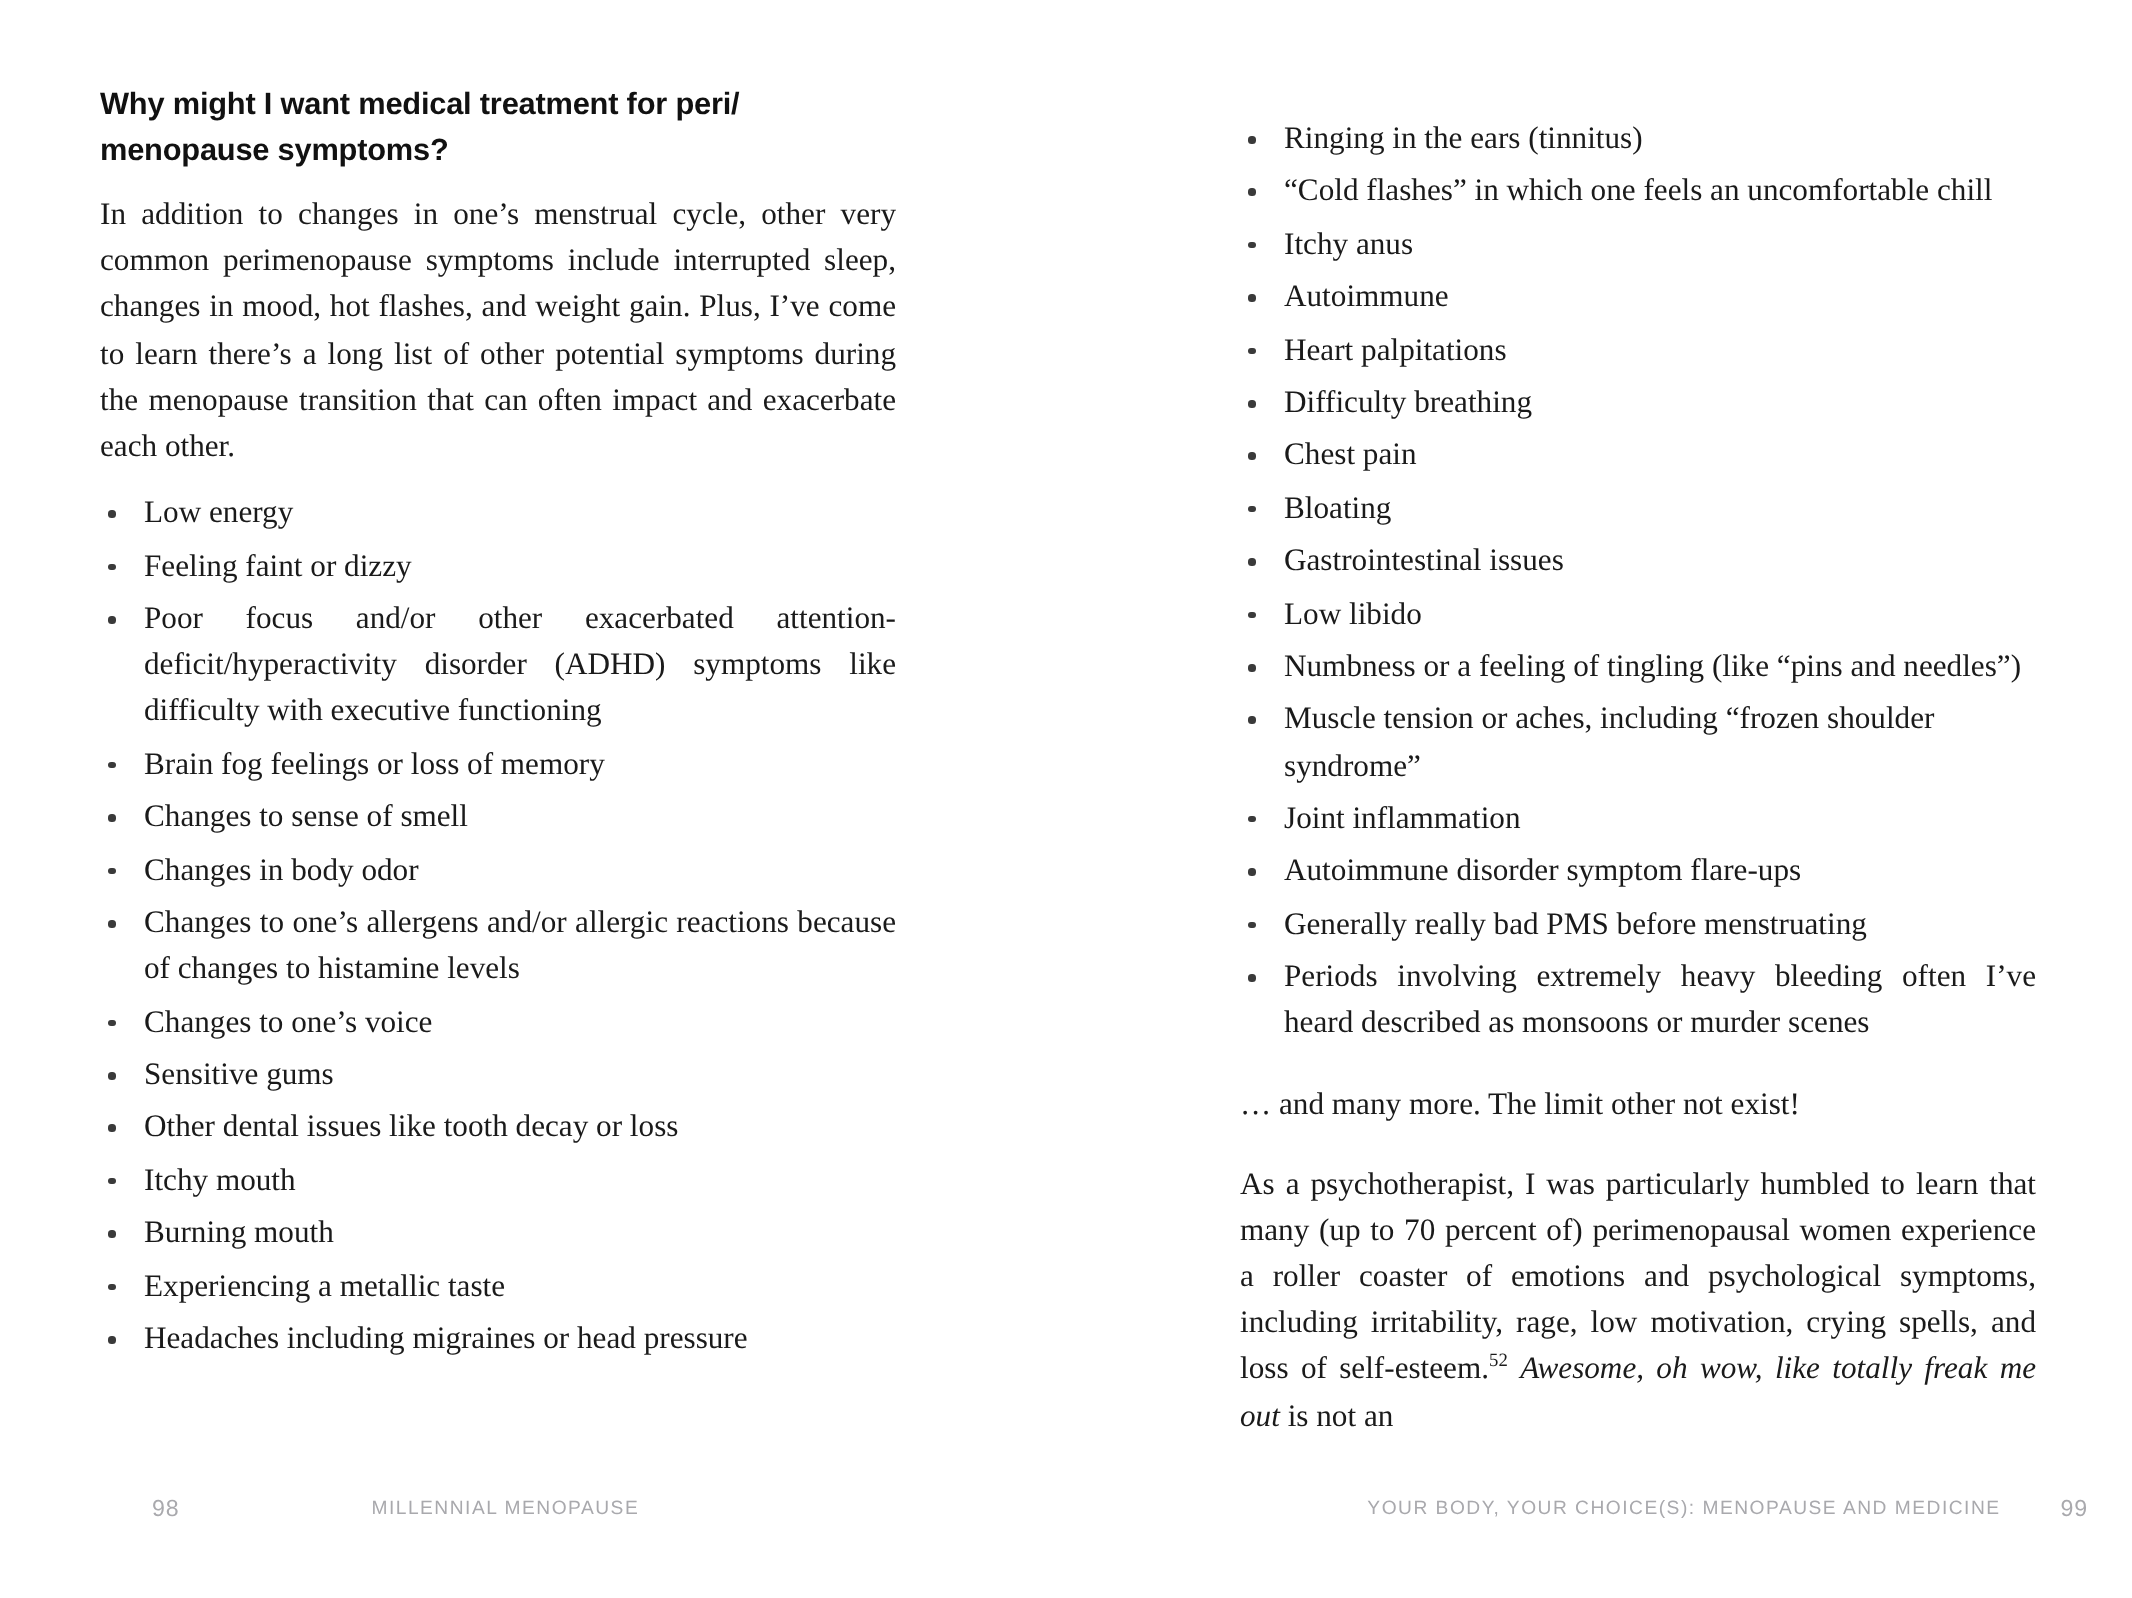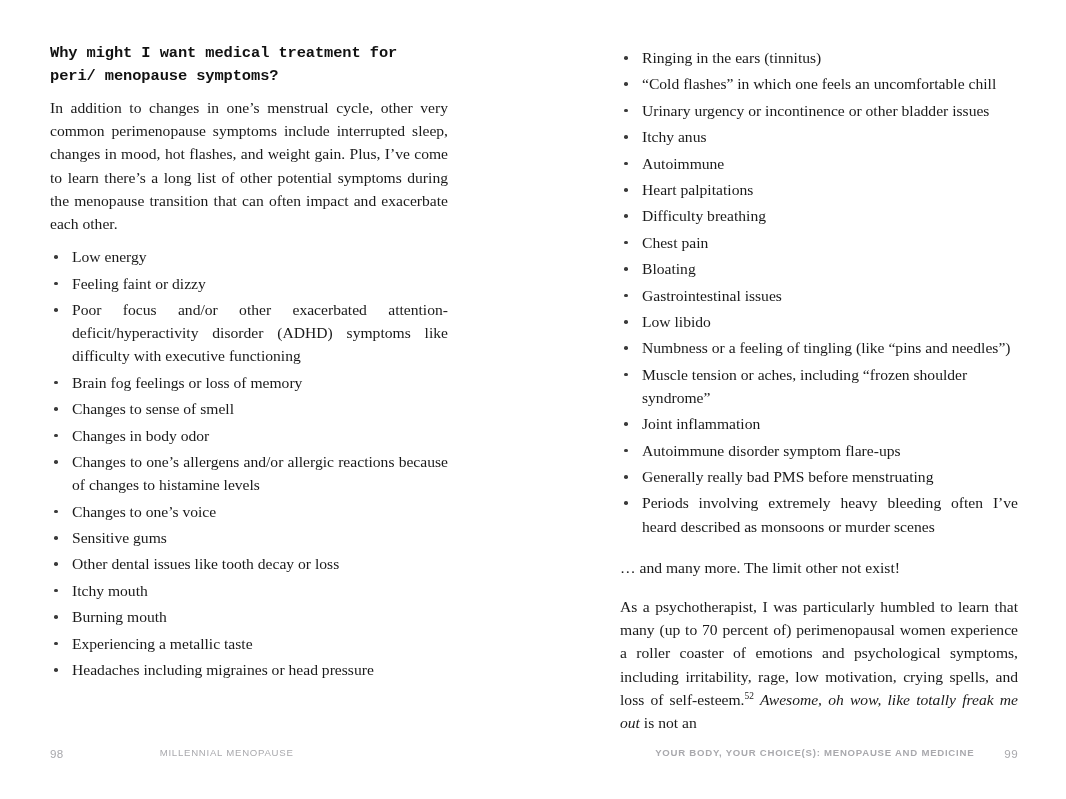--- a/index.html
+++ b/index.html
@@ -22,21 +22,21 @@
   }
 
   .column {
     position: absolute;
     top: 42px;
   }
   .column-left  { left: 50px;  width: 398px; }
   .column-right { left: 620px; width: 398px; }
 
   h2.section-heading {
-    font-family: Liberation Mono, monospace;
+    font-family: Liberation Sans, sans-serif;
     font-weight: bold;
     font-size: 15.4px;
     line-height: 22.5px;
     letter-spacing: -0.1px;
     margin: 0 0 9px 0;
     color: #111111;
   }
 
   p.body-para {
     font-size: 15.6px;
@@ -50,21 +50,21 @@
     text-align: left;
   }
   p.spaced { margin-top: 18px; }
   p.spaced-sm { margin-top: 16px; }
 
   ul.symptom-list {
     list-style: none;
     margin: 10px 0 0 0;
     padding: 0;
   }
-  ul.symptom-list.flush-top { margin-top: 4px; }
+  ul.symptom-list.flush-top { margin-top: 16px; }
 
   ul.symptom-list li {
     position: relative;
     padding-left: 22px;
     font-size: 15.6px;
     line-height: 23.2px;
     margin-bottom: 3.2px;
     text-align: left;
   }
   ul.symptom-list li.justified {
@@ -91,37 +91,39 @@
 
   .footer {
     position: absolute;
     bottom: 38px;
     height: 14px;
     font-family: "Liberation Sans", sans-serif;
     font-size: 9.6px;
     letter-spacing: 0.75px;
     color: #a9a9ad;
     display: flex;
+    align-items: center;
+    margin-left: 26px;
   }
   .footer-left {
     left: 50px;
     width: 398px;
   }
   .footer-right {
     left: 620px;
     width: 398px;
     justify-content: flex-end;
   }
   .folio {
     font-size: 11.6px;
     letter-spacing: 0.4px;
     color: #a9a9ad;
   }
   .footer-left .running-head { margin-left: 85px; padding-left: 11px; }
-  .footer-right .running-head { margin-right: 30px; font-weight: bold; }
+  .footer-right .running-head { margin-right: 30px; }
 </style>
 </head>
 <body>
 
 <div class="page-spread">
 
   <div class="column column-left">
     <h2 class="section-heading">Why might I want medical treatment for peri/ menopause symptoms?</h2>
 
     <p class="body-para">In addition to changes in one’s menstrual cycle, other very common perimenopause symptoms include interrupted sleep, changes in mood, hot flashes, and weight gain. Plus, I’ve come to learn there’s a long list of other potential symptoms during the menopause transition that can often impact and exacerbate each other.</p>
@@ -142,21 +144,20 @@
       <li>Burning mouth</li>
       <li>Experiencing a metallic taste</li>
       <li>Headaches including migraines or head pressure</li>
     </ul>
   </div>
 
   <div class="column column-right">
     <ul class="symptom-list flush-top">
       <li>Ringing in the ears (tinnitus)</li>
       <li>“Cold flashes” in which one feels an uncomfortable chill</li>
-      <li>Urinary urgency or incontinence or other bladder issues</li>
       <li>Itchy anus</li>
       <li>Autoimmune</li>
       <li>Heart palpitations</li>
       <li>Difficulty breathing</li>
       <li>Chest pain</li>
       <li>Bloating</li>
       <li>Gastrointestinal issues</li>
       <li>Low libido</li>
       <li>Numbness or a feeling of tingling (like “pins and needles”)</li>
       <li>Muscle tension or aches, including “frozen shoulder syndrome”</li>

